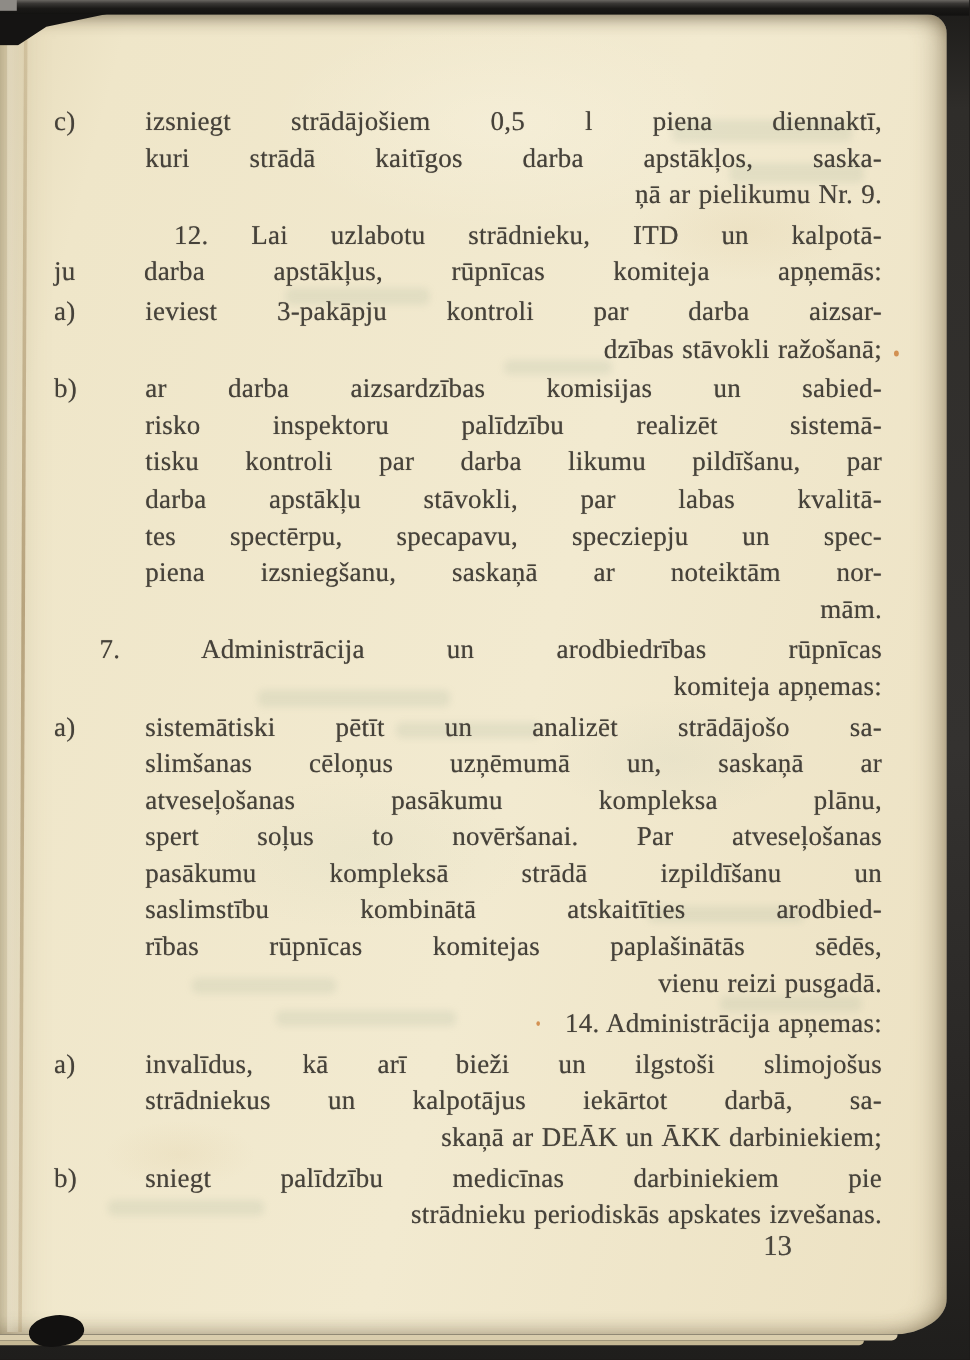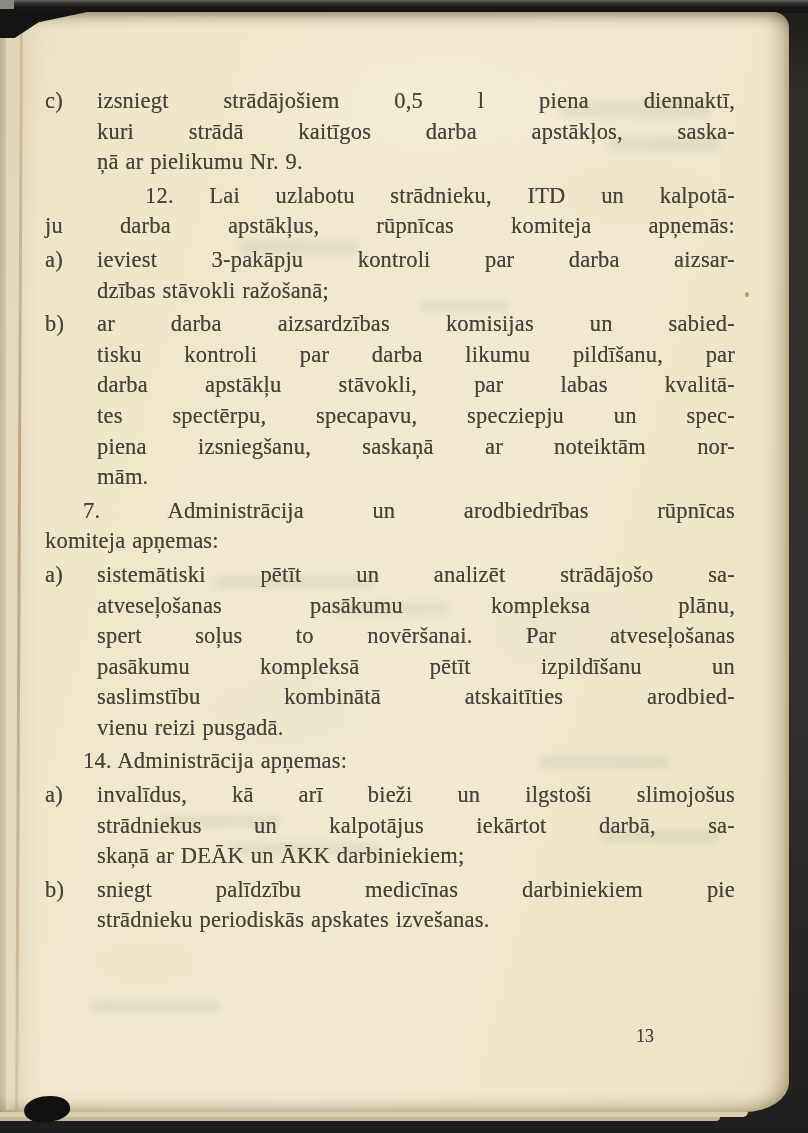--- a/index.html
+++ b/index.html
@@ -70,28 +70,28 @@
     font-size: 22.5px; line-height: 30.6px;
     color: #46423a;
     letter-spacing: 0.2px;
     word-spacing: 1px;
     text-shadow: 0 0 0.6px rgba(70,66,58,0.65);
   }
   .block { margin-top: 3px; }
   .block:first-child { margin-top: 0; }
   .item { display: flex; }
   .marker { flex: 0 0 52px; width: 52px; }
-  .body { flex: 1; min-width: 0; }
-  .ln { text-align: left; }
+  .body { flex: 1; min-width: 0; margin-left: 24px; }
+  .ln { text-align: right; }
   .ln.j { text-align: justify; text-align-last: justify; }
   .indent-lg .ln:first-child { text-indent: 100px; }
   .indent-sm .ln:first-child { text-indent: 38px; }
   .page-number {
     position: absolute; left: 636px; top: 1026px;
-    font-size: 18px; color: #4a463e;
+    font-size: 24px; color: #4a463e;
     text-shadow: 0 0 0.6px rgba(70,66,58,0.65);
   }
 </style>
 </head>
 <body>
 
 <div class="stage">
   <div class="top-band"></div>
 
   <div class="page"></div>
@@ -133,41 +133,44 @@
       <div class="body">
         <div class="ln j">ieviest 3-pakāpju kontroli par darba aizsar-</div>
         <div class="ln">dzības stāvokli ražošanā;</div>
       </div>
     </div>
 
     <div class="block item">
       <div class="marker">b)</div>
       <div class="body">
         <div class="ln j">ar darba aizsardzības komisijas un sabied-</div>
+        <div class="ln j">risko inspektoru palīdzību realizēt sistemā-</div>
         <div class="ln j">tisku kontroli par darba likumu pildīšanu, par</div>
         <div class="ln j">darba apstākļu stāvokli, par labas kvalitā-</div>
         <div class="ln j">tes spectērpu, specapavu, specziepju un spec-</div>
         <div class="ln j">piena izsniegšanu, saskaņā ar noteiktām nor-</div>
         <div class="ln">mām.</div>
       </div>
     </div>
 
     <div class="block indent-sm">
       <div class="ln j">7. Administrācija un arodbiedrības rūpnīcas</div>
       <div class="ln">komiteja apņemas:</div>
     </div>
 
     <div class="block item">
       <div class="marker">a)</div>
       <div class="body">
         <div class="ln j">sistemātiski pētīt un analizēt strādājošo sa-</div>
+        <div class="ln j">slimšanas cēloņus uzņēmumā un, saskaņā ar</div>
         <div class="ln j">atveseļošanas pasākumu kompleksa plānu,</div>
         <div class="ln j">spert soļus to novēršanai. Par atveseļošanas</div>
-        <div class="ln j">pasākumu kompleksā pētīt izpildīšanu un</div>
+        <div class="ln j">pasākumu kompleksā strādā izpildīšanu un</div>
         <div class="ln j">saslimstību kombinātā atskaitīties arodbied-</div>
+        <div class="ln j">rības rūpnīcas komitejas paplašinātās sēdēs,</div>
         <div class="ln">vienu reizi pusgadā.</div>
       </div>
     </div>
 
     <div class="block indent-sm">
       <div class="ln">14. Administrācija apņemas:</div>
     </div>
 
     <div class="block item">
       <div class="marker">a)</div>

